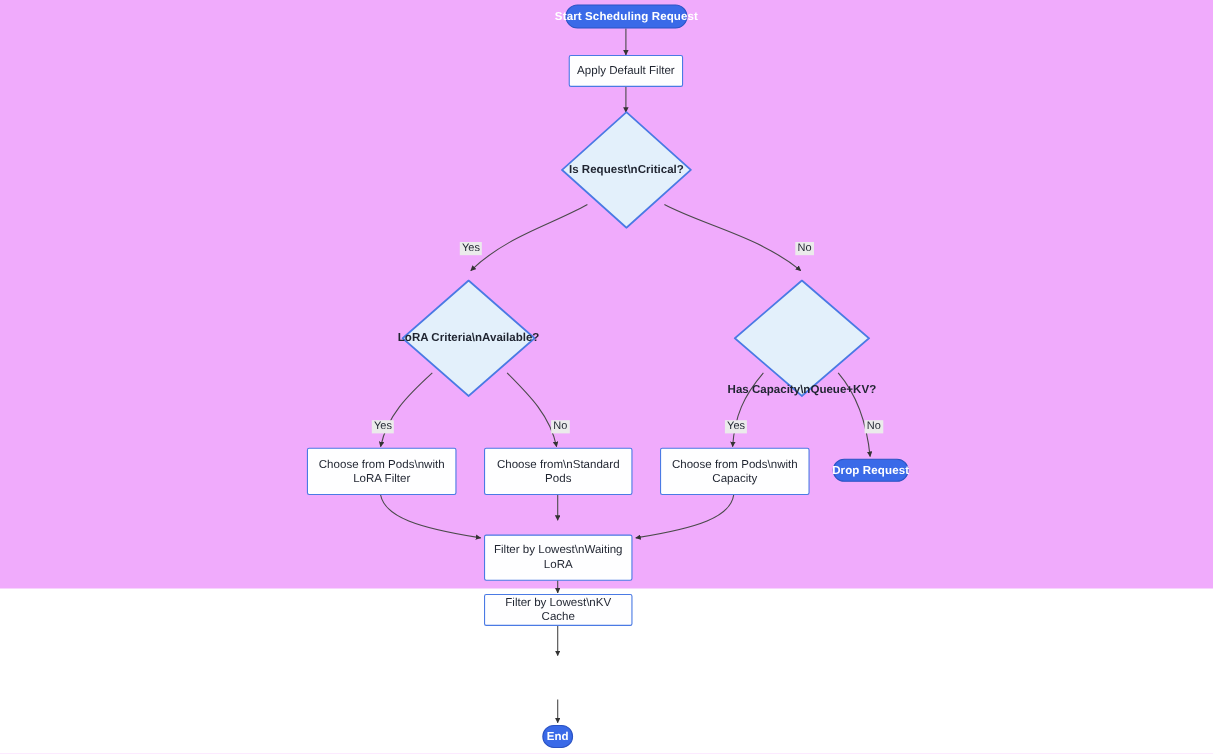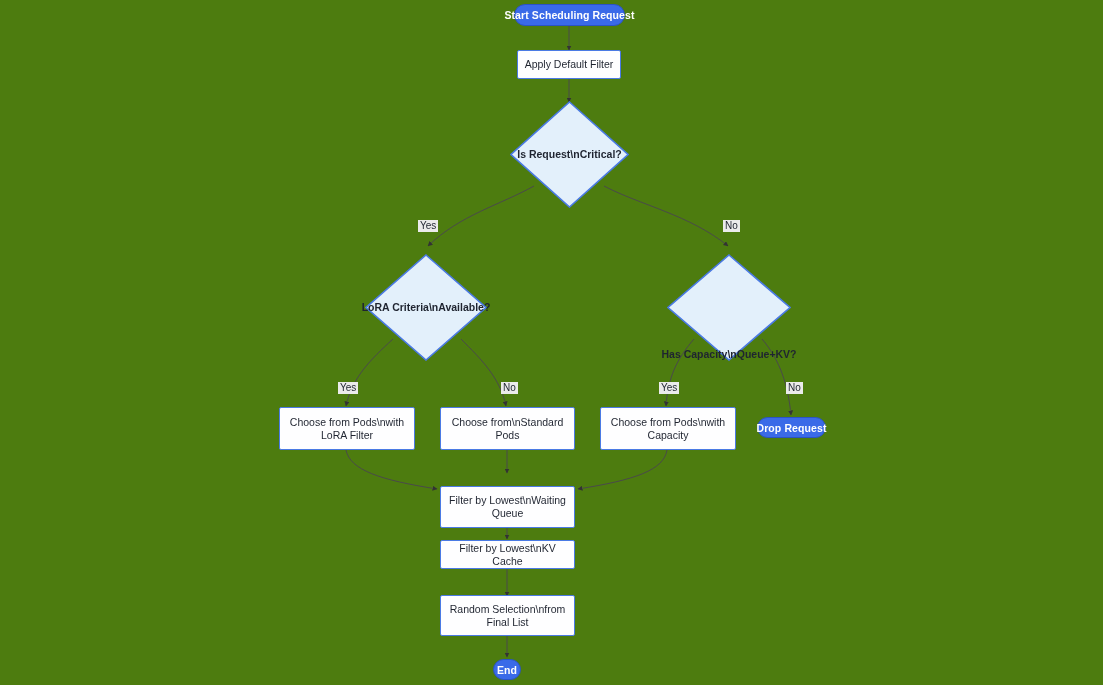--- a/index.html
+++ b/index.html
@@ -10,22 +10,22 @@
   }
   body {
     width: 1103px;
     height: 685px;
     font-family: "Liberation Sans", sans-serif;
     overflow: hidden;
   }
   #canvas {
     position: relative;
     width: 1103px;
-    height: 685px;
-    background: #4d7c0f;
+    height: 535px;
+    background: #f0abfc;
   }
   #edges {
     position: absolute;
     left: 0;
     top: 0;
     width: 1103px;
     height: 685px;
     pointer-events: none;
   }
   .node {
@@ -171,29 +171,25 @@
 
   <div class="node process" style="left:600px; top:407px; width:136px; height:43px; flex-direction:column;">
     <span>Choose from Pods\nwith</span>
     <span>Capacity</span>
   </div>
 
   <div class="node pill" style="left:757px; top:417px; width:69px; height:21px;">Drop Request</div>
 
   <div class="node process" style="left:440px; top:474px; width:135px; height:42px; flex-direction:column;margin-top:12px;">
     <span>Filter by Lowest\nWaiting</span>
-    <span>Queue</span>
+    <span>LoRA</span>
   </div>
 
   <div class="node process" style="left:440px; top:540px; width:135px; height:29px;">Filter by Lowest\nKV Cache</div>
 
-  <div class="node process" style="left:440px; top:595px; width:135px; height:41px; flex-direction:column;">
-    <span>Random Selection\nfrom</span>
-    <span>Final List</span>
-  </div>
 
   <div class="node pill" style="left:493px; top:659px; width:28px; height:21px;">End</div>
 
   <div class="edge-label" style="left:418px; top:220px;">Yes</div>
 
   <div class="edge-label" style="left:723px; top:220px;">No</div>
 
   <div class="edge-label" style="left:338px; top:382px;">Yes</div>
 
   <div class="edge-label" style="left:501px; top:382px;">No</div>

